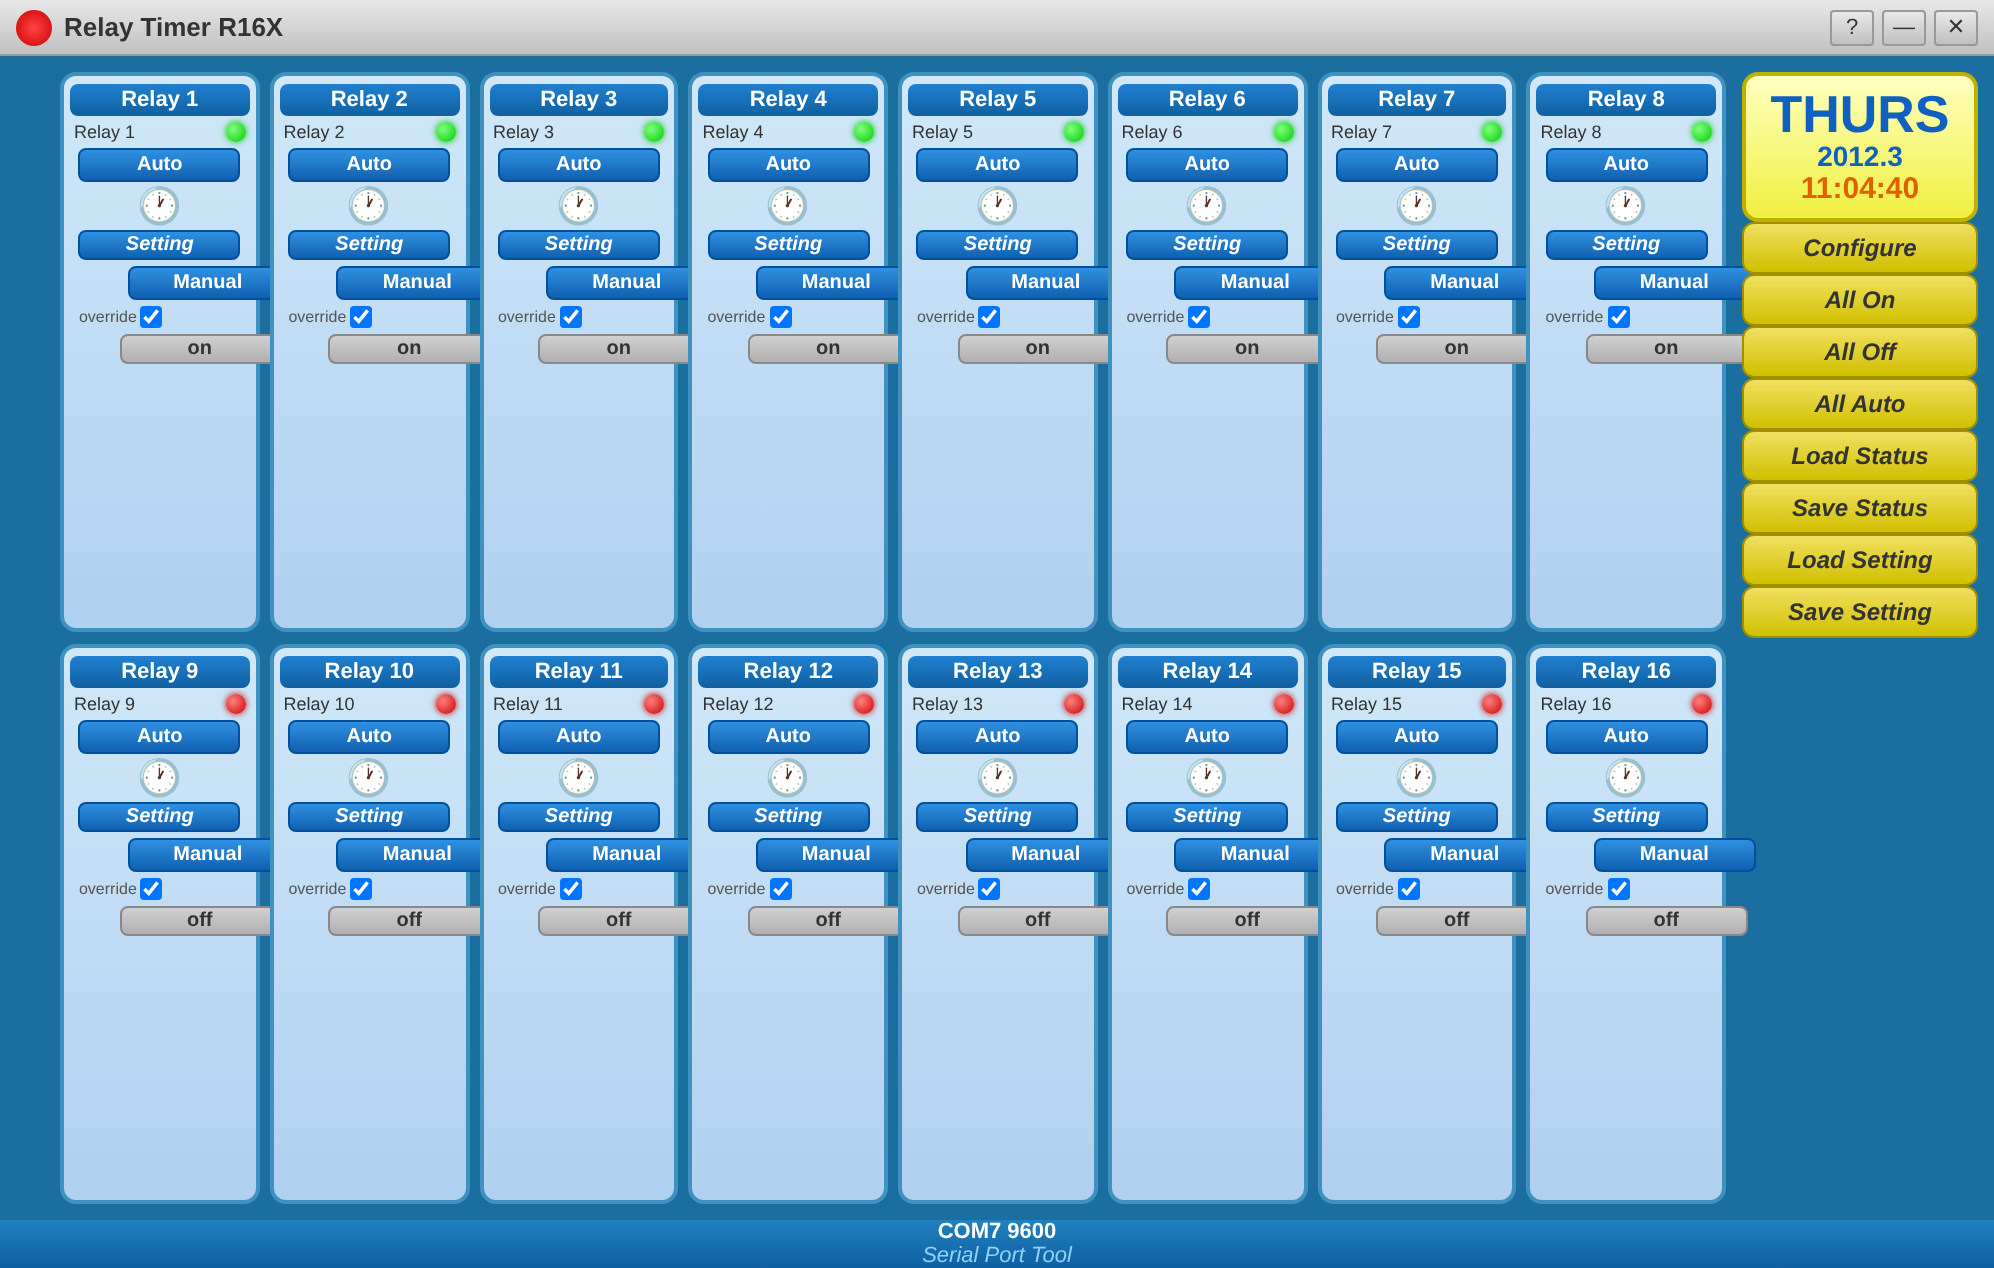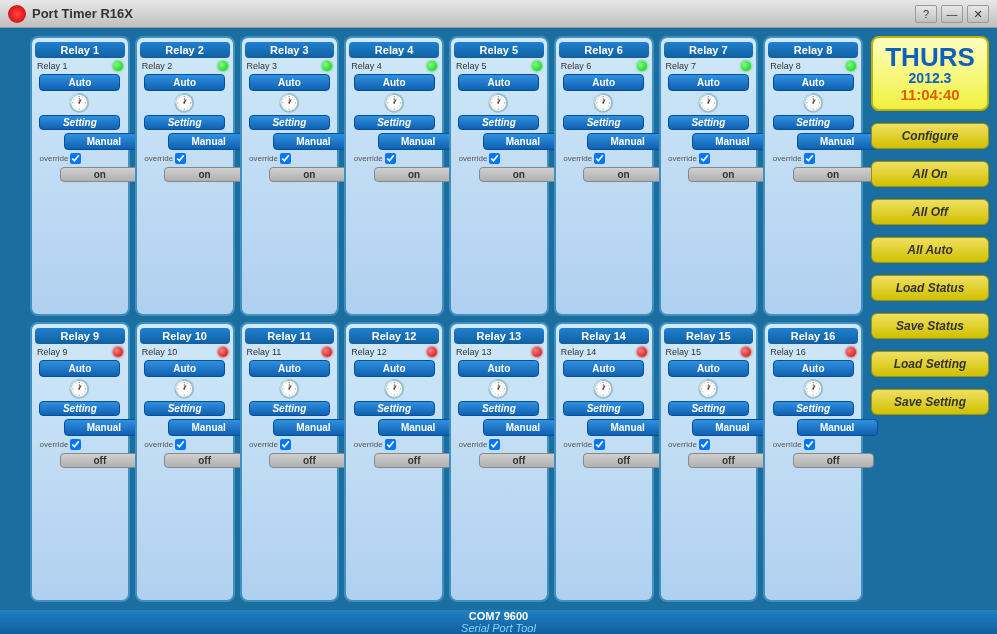--- a/index.html
+++ b/index.html
@@ -174,21 +174,21 @@
       width: 90%;
       cursor: pointer;
       text-align: center;
       margin-left: 40px;
     }
     
     .right-panel {
       width: 118px;
       display: flex;
       flex-direction: column;
-      gap: 12px;
+      gap: 0;
     }
     
     .datetime-display {
       background: linear-gradient(to bottom, #ffffc0, #f0f040);
       border: 2px solid #c0b000;
       border-radius: 8px;
       text-align: center;
       padding: 6px 4px;
       flex-shrink: 0;
     }
@@ -251,21 +251,21 @@
       color: #90d0ff;
       font-size: 11px;
       font-style: italic;
     }
   </style>
 </head>
 <body>
 
 <div class="titlebar">
   <div class="titlebar-icon"></div>
-  <span class="titlebar-title">Port Timer R16X</span>
+  <span class="titlebar-title">Relay Timer R16X</span>
   <div class="titlebar-controls">
     <div class="titlebar-btn">?</div>
     <div class="titlebar-btn">—</div>
     <div class="titlebar-btn">✕</div>
   </div>
 </div>
 
 <div class="main-container">
 
   <div class="relay-grid">

